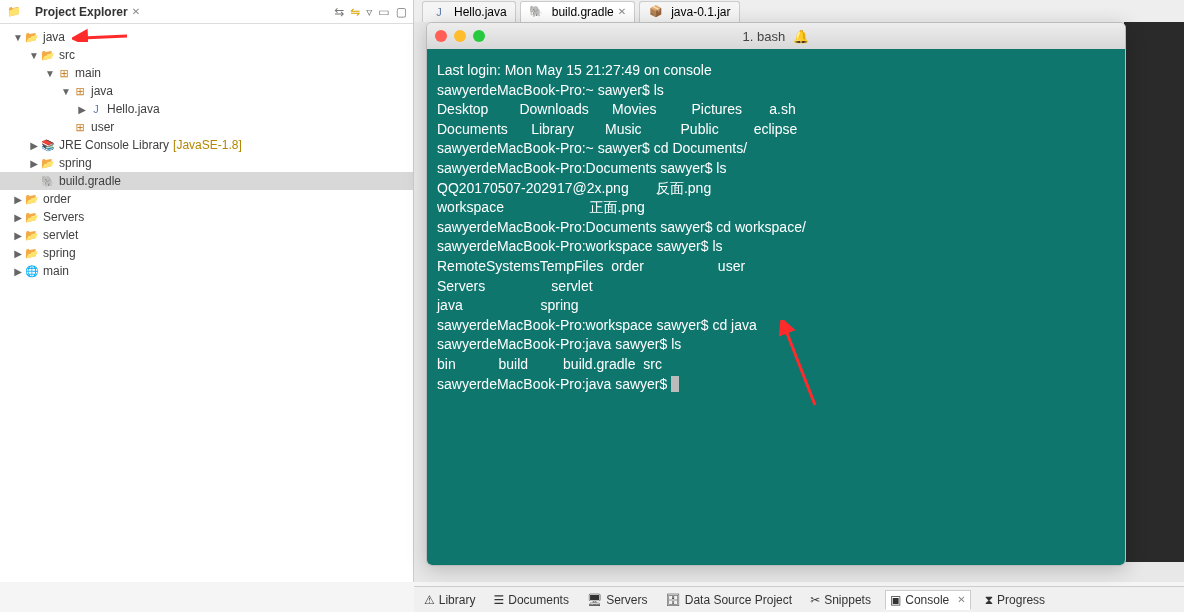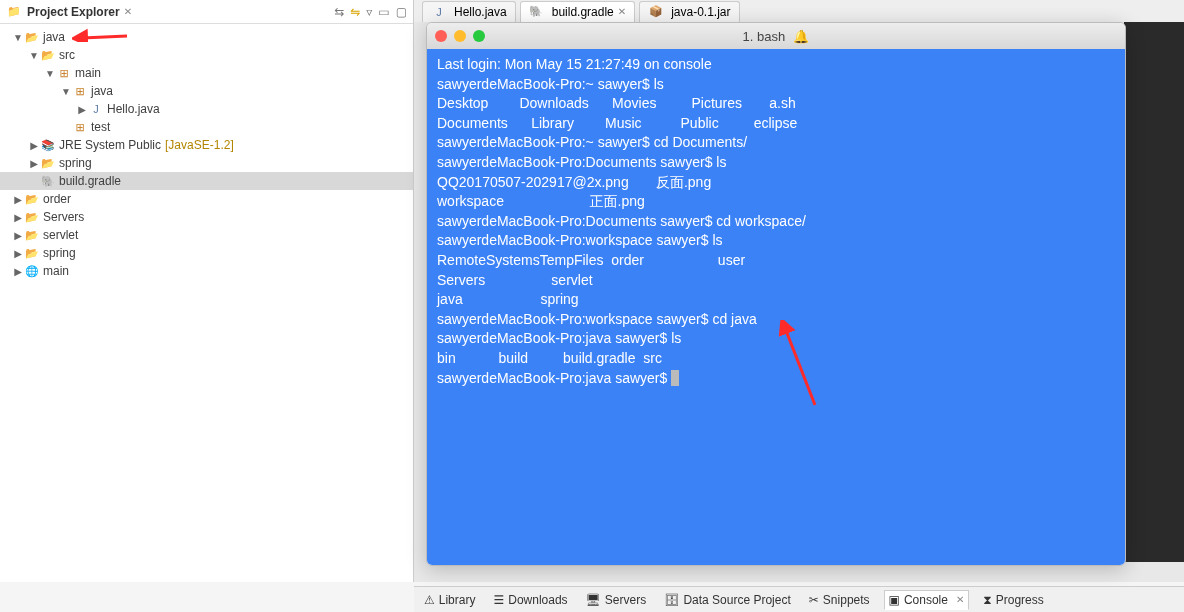--- a/index.html
+++ b/index.html
@@ -1,20 +1,20 @@
 <!DOCTYPE html>
 <html><head>
 <meta charset="utf-8">
 <style>
 * { box-sizing: border-box; margin: 0; padding: 0; font-family: -apple-system, "Segoe UI", sans-serif; }
 body { width: 1184px; height: 612px; background: #f5f5f5; overflow: hidden; position: relative; }
 .container { display: flex; height: 582px; }
 .sidebar { width: 414px; background: #fff; border-right: 1px solid #ccc; display: flex; flex-direction: column; }
 .sidebar-header { display: flex; align-items: center; padding: 2px 6px; border-bottom: 1px solid #ddd; height: 24px; }
-.sidebar-title { font-size: 12px; font-weight: 600; color: #333; margin-left: 2px; }
+.sidebar-title { font-size: 12px; font-weight: 600; color: #333; margin-left: 10px; }
 .x-icon { margin-left: 4px; font-size: 10px; color: #888; }
 .sidebar-toolbar { margin-left: auto; display: flex; gap: 6px; align-items: center; }
 .sidebar-toolbar span { font-size: 12px; color: #777; }
 .tree { padding: 4px 0; font-size: 12px; overflow: auto; flex: 1; }
 .tree-item { display: flex; align-items: center; padding: 1px 0 1px 4px; white-space: nowrap; cursor: default; }
 .tree-item.selected { background: #d8d8d8; }
 .disclosure { width: 12px; text-align: center; color: #666; font-size: 10px; }
 .tree-icon { width: 16px; height: 16px; display: inline-flex; align-items: center; justify-content: center; margin-right: 3px; font-size: 11px; }
 .tree-label { color: #404040; }
 .decoration { color: #b38600; margin-left: 4px; }
@@ -31,21 +31,21 @@
 .dark-strip { position: absolute; right: 0; top: 22px; width: 60px; height: 540px; background: #2a2a2a; }
 .terminal-window { position: absolute; left: 12px; top: 22px; width: 700px; height: 544px; background: #fff; border: 1px solid #bbb; border-radius: 6px; box-shadow: 0 4px 20px rgba(0,0,0,0.2); overflow: hidden; }
 .term-titlebar { height: 26px; background: linear-gradient(#ededed,#d8d8d8); display: flex; align-items: center; padding: 0 8px; position: relative; }
 .traffic { display: flex; gap: 7px; }
 .traffic span { width: 12px; height: 12px; border-radius: 50%; display: block; }
 .tl-close { background: #ff5f56; }
 .tl-min { background: #ffbd2e; }
 .tl-max { background: #27c93f; }
 .term-title { position: absolute; left: 50%; transform: translateX(-50%); font-size: 13px; color: #444; display: flex; align-items: center; gap: 8px; }
 .bell { color: #d9a400; }
-.term-body { background: #3b82f6; color: #fff; font-family: "Menlo","Monaco","Consolas",monospace; font-size: 14px; line-height: 1.4; padding: 6px 10px; height: calc(100% - 26px); white-space: pre; overflow: hidden; position: relative; }
+.term-body { background: #0f766e; color: #fff; font-family: "Menlo","Monaco","Consolas",monospace; font-size: 14px; line-height: 1.4; padding: 12px 10px; height: calc(100% - 26px); white-space: pre; overflow: hidden; position: relative; }
 .cursor-block { display: inline-block; width: 8px; height: 16px; background: #bbb; vertical-align: text-bottom; }
 .red-arrow { position: absolute; pointer-events: none; }
 .arrow1 { left: 72px; top: 22px; }
 .arrow2 { left: 770px; top: 320px; }
 .bottom-tabs { position: absolute; bottom: 0; left: 414px; right: 0; height: 26px; background: #f0f0f0; border-top: 1px solid #ccc; display: flex; align-items: center; padding: 0 6px; gap: 10px; font-size: 12px; }
 .bottom-tabs .btab { display: flex; align-items: center; gap: 4px; color: #333; padding: 2px 4px; }
 .bottom-tabs .btab.active { background: #fff; border: 1px solid #ccc; border-bottom: 1px solid #fff; }
 .watermark { color: #bbb; font-size: 11px; margin-top: 46px; }
 .icon-folder { color: #d9a43c; }
 .icon-package { color: #c9832f; }
@@ -94,27 +94,27 @@
           <span class="tree-label">java</span>
         </div>
       <div class="tree-item indent-5">
           <span class="disclosure">▶</span>
           <span class="tree-icon icon-java">J</span>
           <span class="tree-label">Hello.java</span>
         </div>
       <div class="tree-item indent-4">
           <span class="disclosure"></span>
           <span class="tree-icon icon-package">⊞</span>
-          <span class="tree-label">test</span>
+          <span class="tree-label">user</span>
         </div>
       <div class="tree-item indent-2">
           <span class="disclosure">▶</span>
           <span class="tree-icon icon-lib">📚</span>
-          <span class="tree-label">JRE System Public</span>
-          <span class="decoration">[JavaSE-1.2]</span>
+          <span class="tree-label">JRE Console Library</span>
+          <span class="decoration">[JavaSE-1.8]</span>
         </div>
       <div class="tree-item indent-2">
           <span class="disclosure">▶</span>
           <span class="tree-icon icon-folder">📂</span>
           <span class="tree-label">spring</span>
         </div>
       <div class="tree-item indent-2 selected">
           <span class="disclosure"></span>
           <span class="tree-icon icon-gradle">🐘</span>
           <span class="tree-label">build.gradle</span>
@@ -217,21 +217,21 @@
   <line x1="45" y1="85" x2="15" y2="8" stroke="#ff2a2a" stroke-width="3" marker-end="url(#ah2)"></line>
 </svg>
 
 <div class="bottom-tabs">
   <div class="btab">
       <span>⚠</span>
       <span>Library</span>
     </div>
   <div class="btab">
       <span>☰</span>
-      <span>Downloads</span>
+      <span>Documents</span>
     </div>
   <div class="btab">
       <span>🖥</span>
       <span>Servers</span>
     </div>
   <div class="btab">
       <span>🗄</span>
       <span>Data Source Project</span>
     </div>
   <div class="btab">

